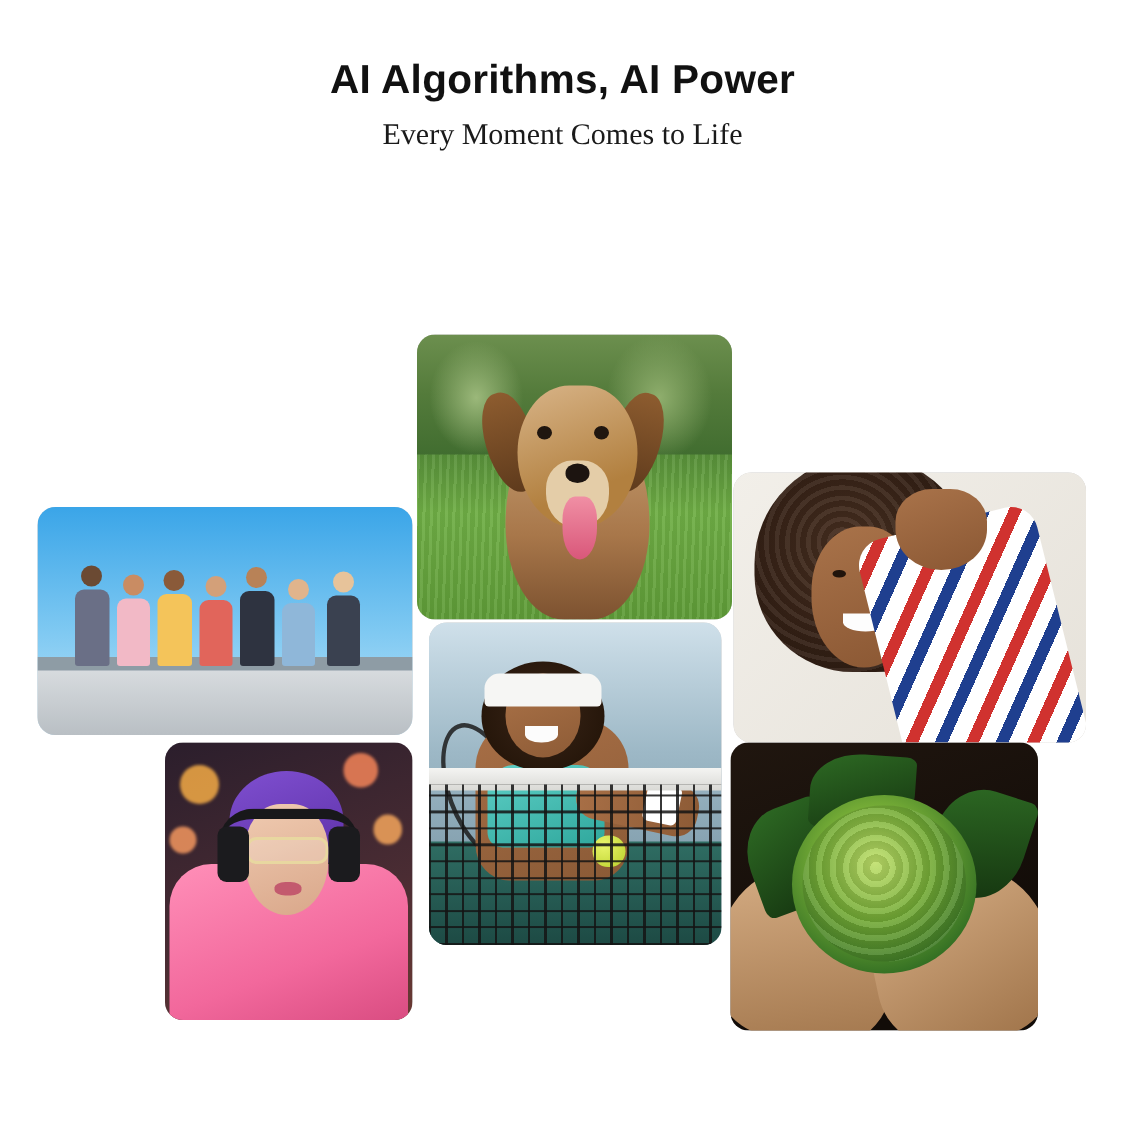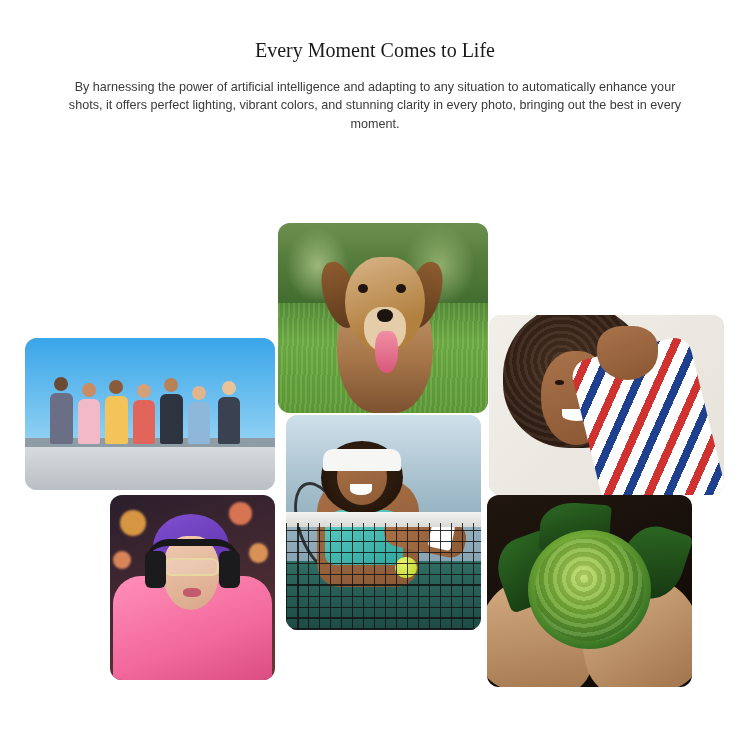--- a/index.html
+++ b/index.html
@@ -215,22 +215,22 @@
   .cb-leaf.a { left:6%; top:22%; width:28%; height:36%; transform: rotate(-20deg); }
   .cb-leaf.b { right:4%; top:16%; width:30%; height:38%; transform: rotate(18deg); }
   .cb-leaf.c { left:26%; top:4%; width:34%; height:26%; transform: rotate(4deg); }
 </style>
 </head>
 <body>
 
 <div class="page">
 
   <div class="header">
+    <h1 class="headline">AI Algorithms, AI Power</h1>
     <h2 class="subhead">Every Moment Comes to Life</h2>
-    <p class="body-copy">By harnessing the power of artificial intelligence and adapting to any situation to automatically enhance your shots, it offers perfect lighting, vibrant colors, and stunning clarity in every photo, bringing out the best in every moment.</p>
   </div>
 
   <div class="collage">
 
     <div class="photo" id="photo-dog">
       <div class="inner">
         <div class="dog-sky"></div>
         <div class="dog-blur1"></div>
         <div class="dog-blur2"></div>
         <div class="dog-grass"></div>

